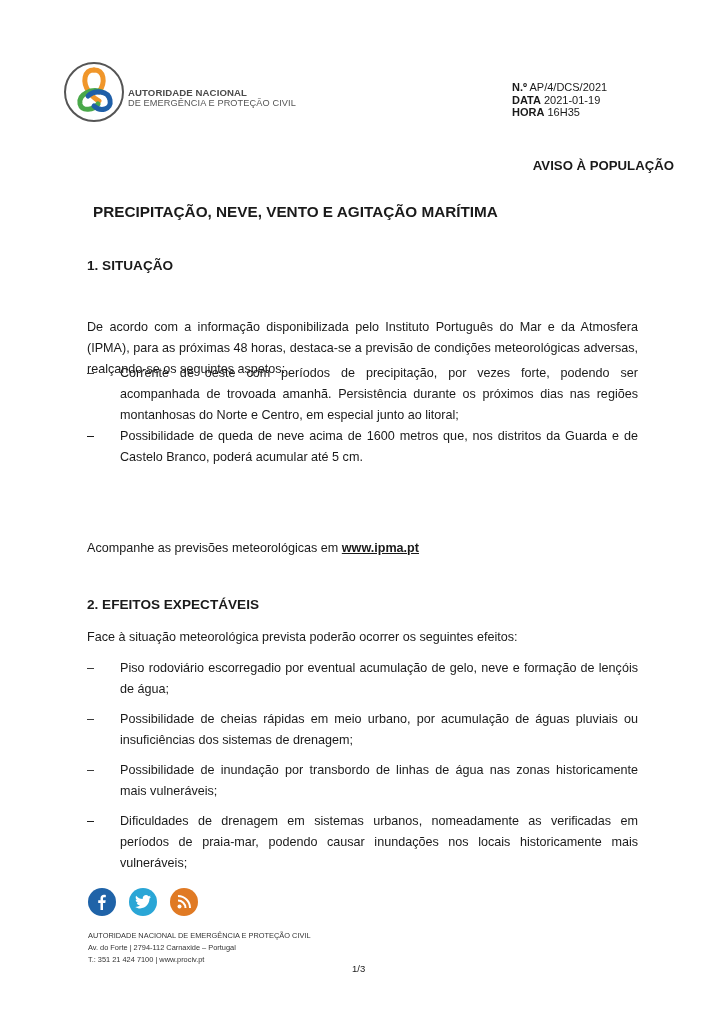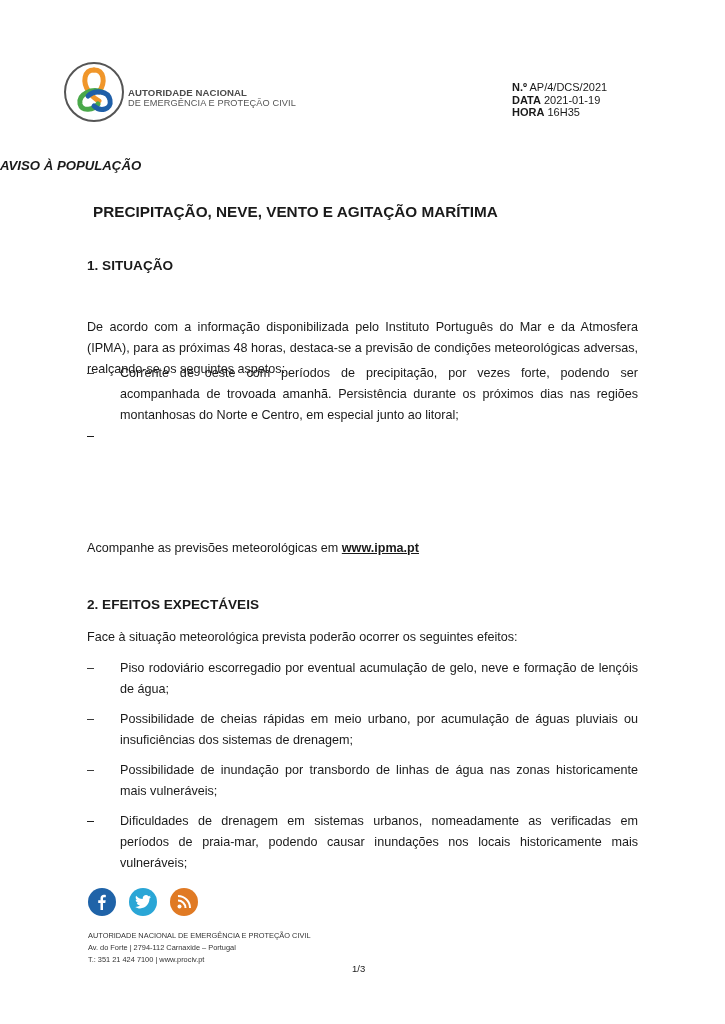--- a/index.html
+++ b/index.html
@@ -3,21 +3,21 @@
 <meta charset="utf-8">
 <style>
   html, body { margin: 0; padding: 0; background: #ffffff; }
   body { width: 725px; height: 1024px; position: relative; overflow: hidden;
          font-family: "Liberation Sans", "DejaVu Sans", sans-serif; color: #1a1a1a; }
   .logo { position: absolute; left: 62px; top: 60px; width: 64px; height: 64px; }
   .org { position: absolute; left: 128px; top: 87px; font-size: 9.2px; line-height: 11px; color: #555; letter-spacing: 0.1px; }
   .org .l1 { font-weight: bold; color: #4a4a4a; font-size: 9.6px; }
   .meta { position: absolute; left: 512px; top: 81px; font-size: 11px; line-height: 12.5px; }
   .meta b { font-weight: bold; }
-  .title1 { position: absolute; left: 0; width: 674px; text-align: left; top: 158px; font-weight: bold; font-size: 13.2px; font-style: italic; }
+  .title1 { position: absolute; left: 0; width: 674px; text-align: right; top: 158px; font-weight: bold; font-size: 13.2px; }
   .title2 { position: absolute; left: 0; width: 591px; text-align: center; top: 203px; font-weight: bold; font-size: 15.3px; }
   .h { position: absolute; left: 87px; font-weight: bold; font-size: 13.6px; }
   .p { position: absolute; left: 87px; width: 551px; font-size: 12.6px; line-height: 21px; text-align: justify; }
   .list { position: absolute; left: 87px; width: 551px; margin: 0; padding: 0; list-style: none; font-size: 12.6px; line-height: 21px; }
   .list li { position: relative; padding-left: 33px; text-align: justify; }
   .list li .dash { position: absolute; left: 0; top: 0; }
   .list.spaced li { margin-bottom: 9px; }
   .link { font-weight: bold; text-decoration: underline; color: #1a1a1a; }
   .social { position: absolute; left: 88px; top: 888px; display: flex; gap: 13px; }
   .social span { width: 28px; height: 28px; border-radius: 50%; display: flex; align-items: center; justify-content: center; }
@@ -48,21 +48,21 @@
 
 <div class="title1">AVISO À POPULAÇÃO</div>
 <div class="title2">PRECIPITAÇÃO, NEVE, VENTO E AGITAÇÃO MARÍTIMA</div>
 
 <div class="h" style="top:258px;">1. SITUAÇÃO</div>
 <div class="p" style="top:289px;margin-top:28px;">De acordo com a informação disponibilizada pelo Instituto Português do Mar e da Atmosfera (IPMA), para as próximas 48 horas, destaca-se a previsão de condições meteorológicas adversas, realçando-se os seguintes aspetos:</div>
 <ul class="list" style="top:363px;">
   <li><span class="dash">–</span><span>Corrente de oeste com períodos de precipitação, por vezes forte, podendo ser acompanhada de trovoada amanhã. Persistência durante os próximos dias nas regiões montanhosas do Norte e Centro, em especial junto ao litoral;</span></li>
   <li><span class="dash">–</span></li>
   <li><span class="dash">–</span></li>
-  <li><span class="dash">–</span></li>
+  <li><span class="dash">–</span><span>Possibilidade de queda de neve acima de 1600 metros que, nos distritos da Guarda e de Castelo Branco, poderá acumular até 5 cm.</span></li>
 </ul>
 <div class="p" style="top:538px;"><span>Acompanhe as previsões meteorológicas em </span><a class="link">www.ipma.pt</a></div>
 
 <div class="h" style="top:597px;">2. EFEITOS EXPECTÁVEIS</div>
 <div class="p" style="top:627px;">Face à situação meteorológica prevista poderão ocorrer os seguintes efeitos:</div>
 <ul class="list spaced" style="top:658px;">
   <li><span class="dash">–</span><span>Piso rodoviário escorregadio por eventual acumulação de gelo, neve e formação de lençóis de água;</span></li>
   <li><span class="dash">–</span><span>Possibilidade de cheias rápidas em meio urbano, por acumulação de águas pluviais ou insuficiências dos sistemas de drenagem;</span></li>
   <li><span class="dash">–</span><span>Possibilidade de inundação por transbordo de linhas de água nas zonas historicamente mais vulneráveis;</span></li>
   <li><span class="dash">–</span></li>

